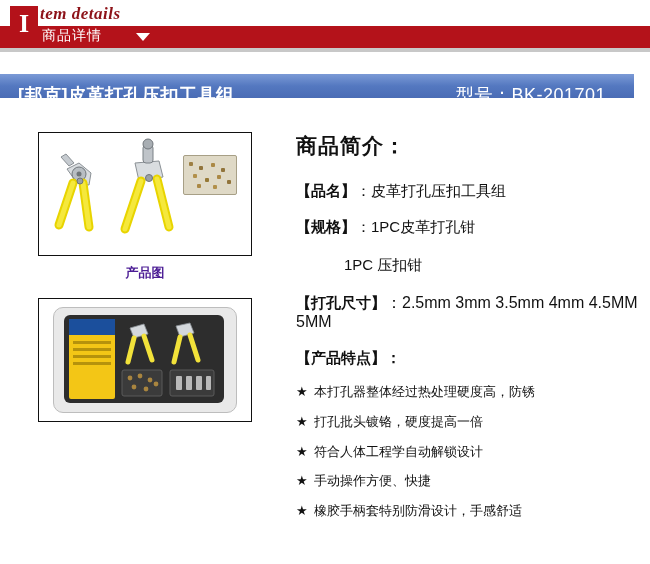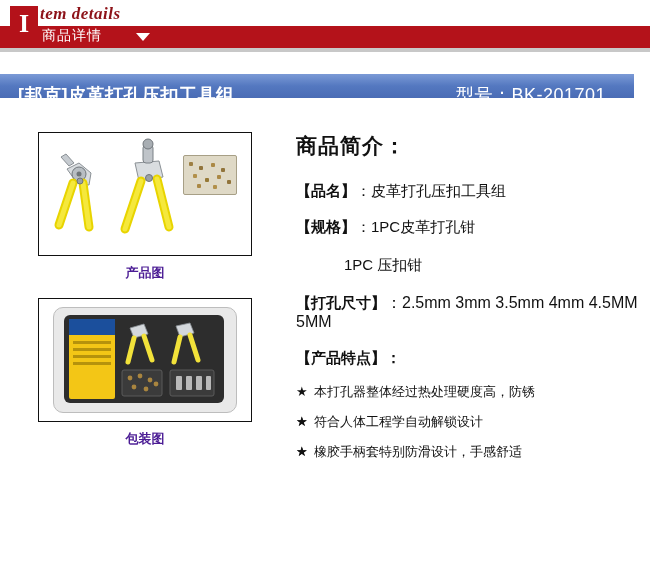--- a/index.html
+++ b/index.html
@@ -342,21 +342,20 @@
             <g fill="#b8b8b8">
               <rect x="58" y="58" width="6" height="14" rx="1"></rect>
               <rect x="68" y="58" width="6" height="14" rx="1"></rect>
               <rect x="78" y="58" width="6" height="14" rx="1"></rect>
               <rect x="88" y="58" width="5" height="14" rx="1"></rect>
             </g>
           </svg>
         </div>
       </div>
     </div>
-    <div class="caption">包装图</div>
   </div>
 
   <div class="right-col">
 
     <div class="sec-title">商品简介：</div>
 
     <div class="spec-line">
       <span class="lbl">【品名】</span><span>：皮革打孔压扣工具组</span>
     </div>
 
@@ -371,27 +370,29 @@
     </div>
 
     <div class="feat-title">【产品特点】：</div>
 
     <div class="feat-item">
       <span class="star">★</span>
       <span>本打孔器整体经过热处理硬度高，防锈</span>
     </div>
     <div class="feat-item">
       <span class="star">★</span>
+      <span>打孔批头镀铬，硬度提高一倍</span>
     </div>
     <div class="feat-item">
       <span class="star">★</span>
       <span>符合人体工程学自动解锁设计</span>
     </div>
     <div class="feat-item">
       <span class="star">★</span>
+      <span>手动操作方便、快捷</span>
     </div>
     <div class="feat-item">
       <span class="star">★</span>
       <span>橡胶手柄套特别防滑设计，手感舒适</span>
     </div>
 
   </div>
 </div>
 
 </body></html>

